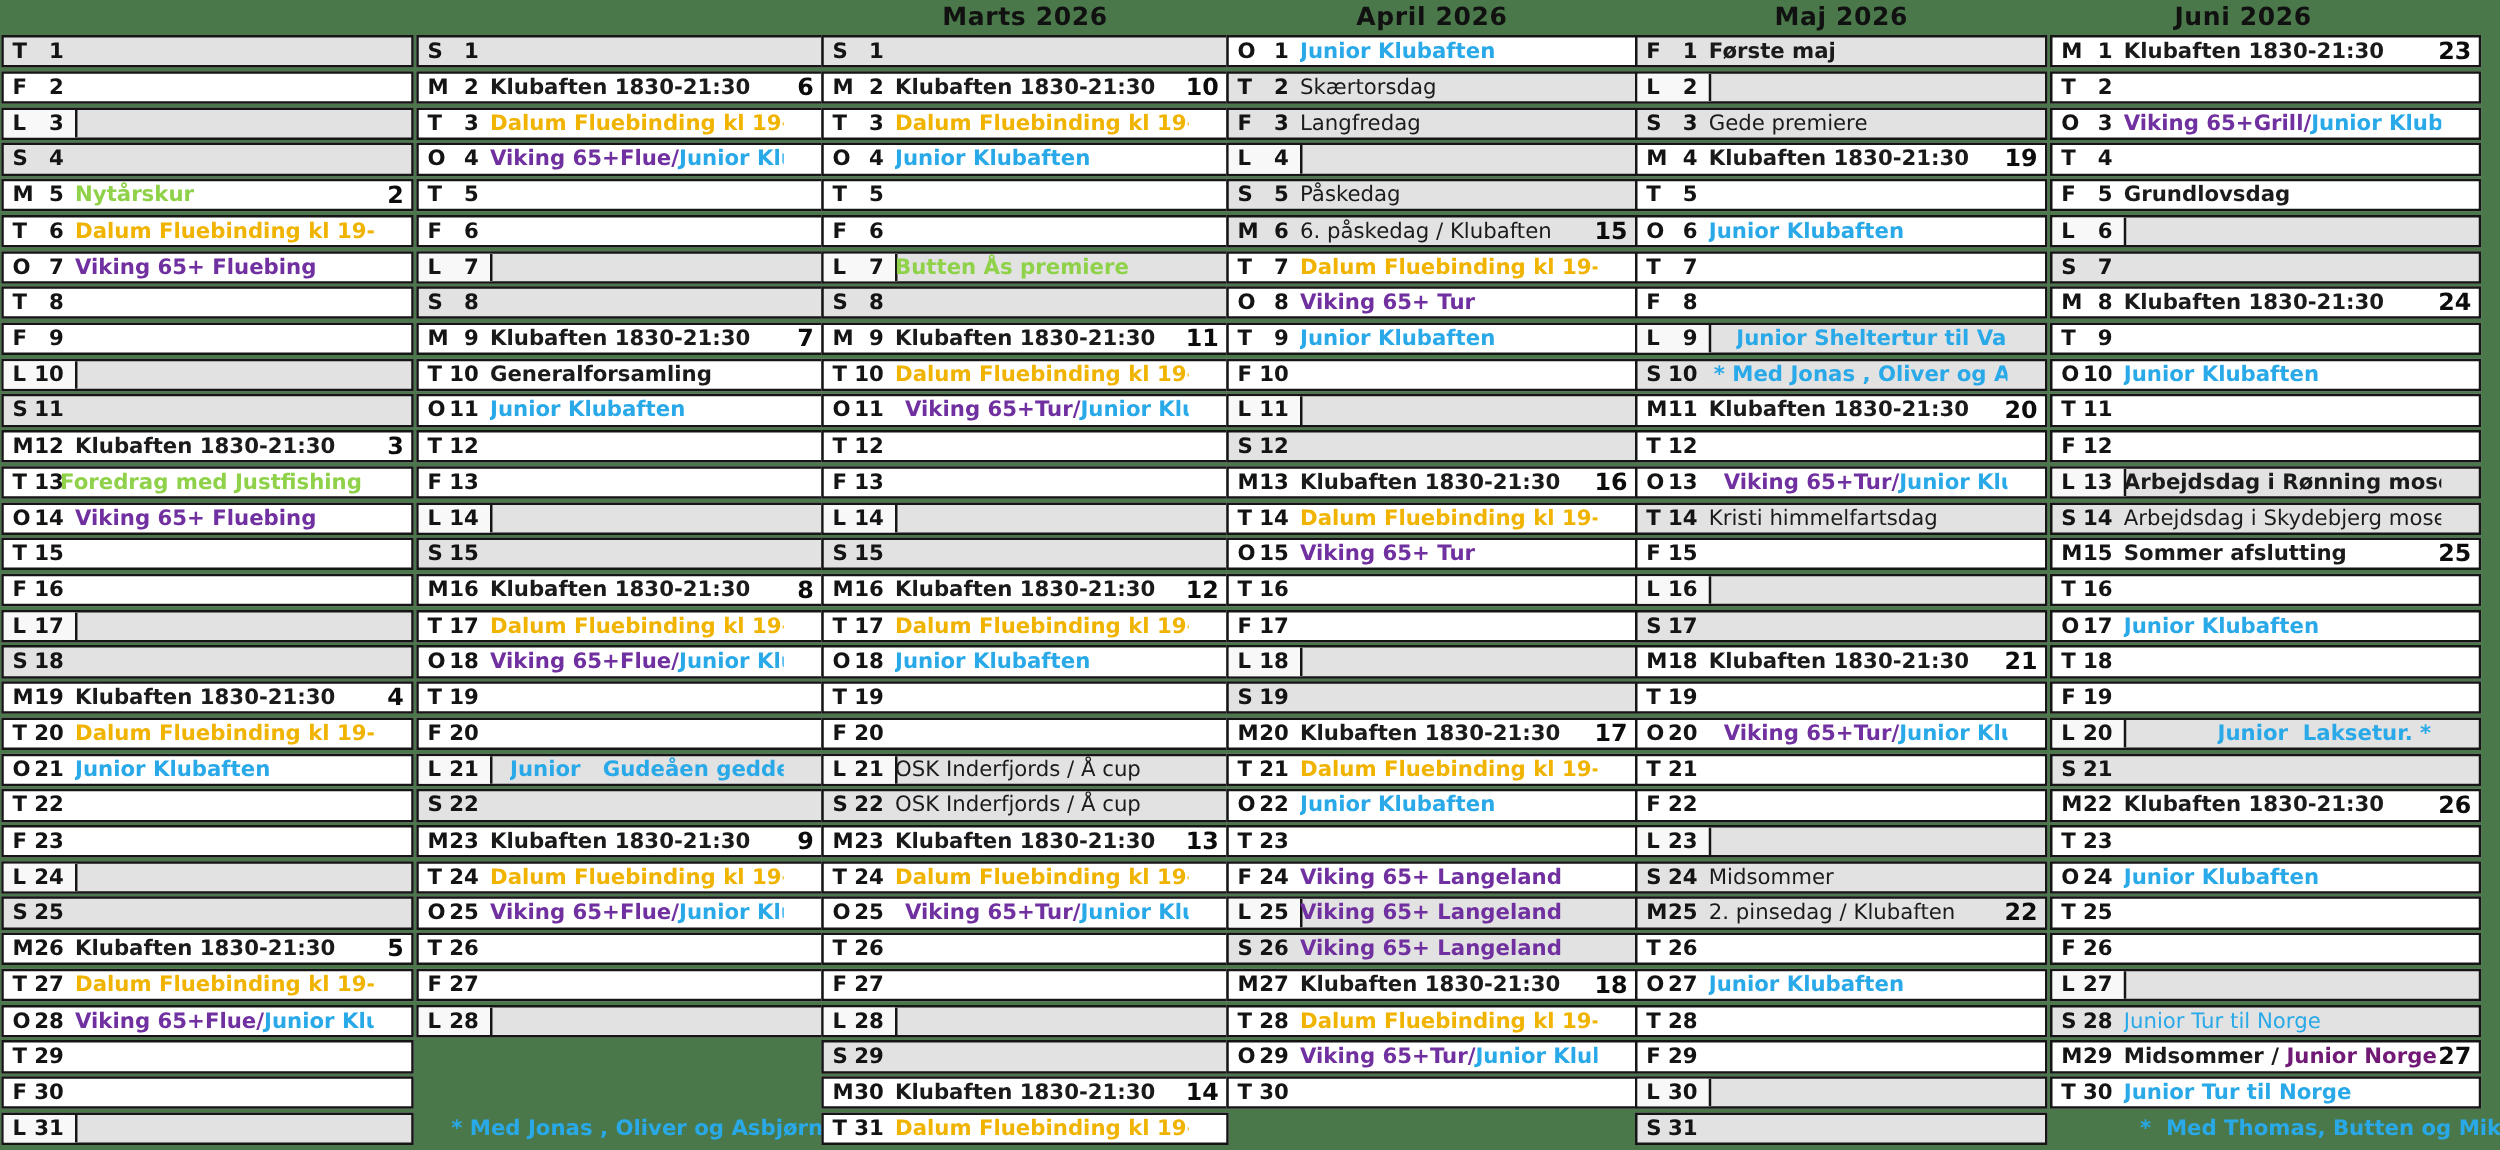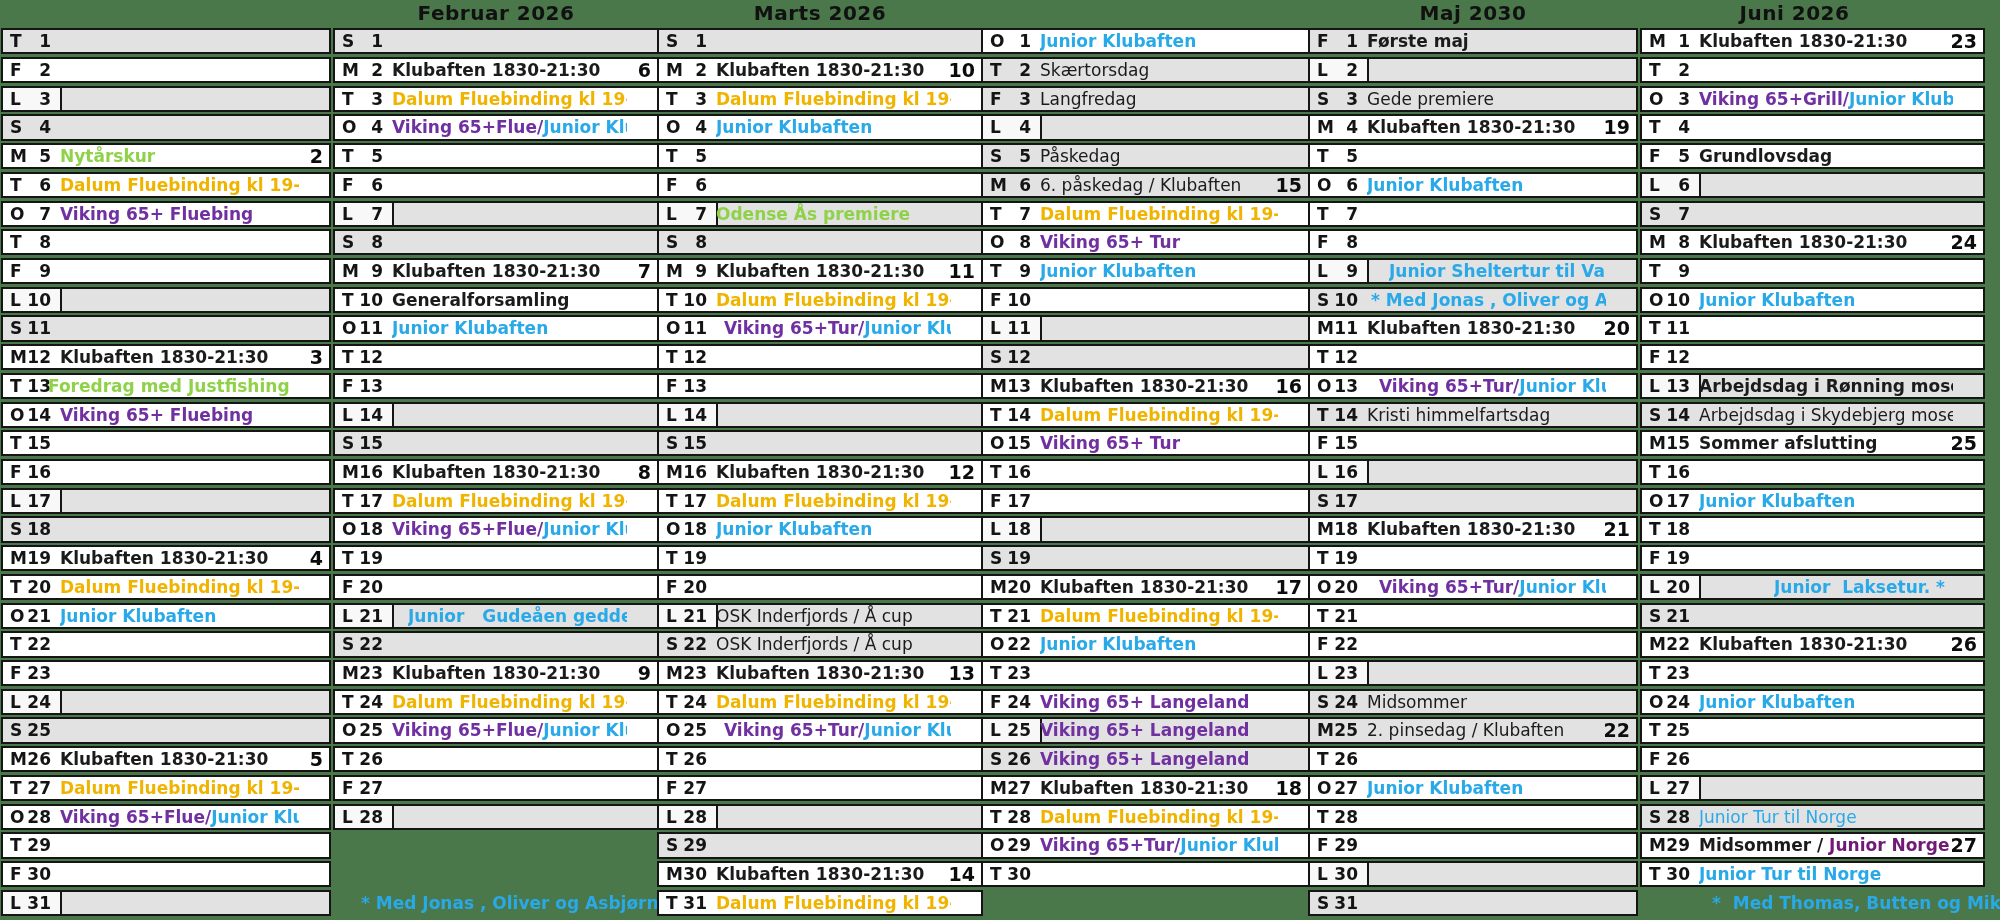--- a/index.html
+++ b/index.html
@@ -195,21 +195,20 @@
         <span class="wd-letter">F</span>
         <span class="day-num">30</span>
       </div>
       <div class="day-row bg-s" style="top: 889.8px; height: 26.2px; width: 330px;">
         <div class="sat-label-box"></div>
         <span class="wd-letter">L</span>
         <span class="day-num">31</span>
       </div>
     </div>
     <div class="month" style="left: 333px; width: 326px;">
-      <div class="month-title">Februar 2026</div>
       <div class="day-row bg-g" style="top: 28.2px; height: 26.2px; width: 326px;">
         <span class="wd-letter">S</span>
         <span class="day-num">1</span>
       </div>
       <div class="day-row bg-n" style="top: 56.92px; height: 26.2px; width: 326px;">
         <span class="wd-letter">M</span>
         <span class="day-num">2</span>
         <span class="events" style="left: 57px;"><span class="seg" style="color: rgb(27, 27, 27);">Klubaften 1830-21:30</span></span>
         <span class="week-num">6</span>
       </div>
@@ -365,21 +364,21 @@
         <span class="day-num">5</span>
       </div>
       <div class="day-row bg-n" style="top: 171.8px; height: 26.2px; width: 326px;">
         <span class="wd-letter">F</span>
         <span class="day-num">6</span>
       </div>
       <div class="day-row bg-s" style="top: 200.52px; height: 26.2px; width: 326px;">
         <div class="sat-label-box"></div>
         <span class="wd-letter">L</span>
         <span class="day-num">7</span>
-        <span class="events" style="left: 57px;"><span class="seg" style="color: rgb(143, 210, 74);">Odense Ås premiere</span></span>
+        <span class="events" style="left: 57px;"><span class="seg" style="color: rgb(143, 210, 74);">Butten Ås premiere</span></span>
       </div>
       <div class="day-row bg-g" style="top: 229.24px; height: 26.2px; width: 326px;">
         <span class="wd-letter">S</span>
         <span class="day-num">8</span>
       </div>
       <div class="day-row bg-n" style="top: 257.96px; height: 26.2px; width: 326px;">
         <span class="wd-letter">M</span>
         <span class="day-num">9</span>
         <span class="events" style="left: 57px;"><span class="seg" style="color: rgb(27, 27, 27);">Klubaften 1830-21:30</span></span>
         <span class="week-num">11</span>
@@ -485,20 +484,21 @@
         <span class="events" style="left: 57px;"><span class="seg" style="color: rgb(27, 27, 27);">Klubaften 1830-21:30</span></span>
         <span class="week-num">14</span>
       </div>
       <div class="day-row bg-n" style="top: 889.8px; height: 26.2px; width: 326px;">
         <span class="wd-letter">T</span>
         <span class="day-num">31</span>
         <span class="events" style="left: 57px;"><span class="seg" style="color: rgb(240, 180, 0);">Dalum Fluebinding kl 19-21</span></span>
       </div>
     </div>
     <div class="month" style="left: 981px; width: 329px;">
+      <div class="month-title">April 2026</div>
       <div class="day-row bg-n" style="top: 28.2px; height: 26.2px; width: 329px;">
         <span class="wd-letter">O</span>
         <span class="day-num">1</span>
         <span class="events" style="left: 57px;"><span class="seg" style="color: rgb(41, 169, 232);">Junior Klubaften</span></span>
       </div>
       <div class="day-row bg-g" style="top: 56.92px; height: 26.2px; width: 329px;">
         <span class="wd-letter">T</span>
         <span class="day-num">2</span>
         <span class="events" style="left: 57px;"><span class="seg lt" style="color: rgb(27, 27, 27);">Skærtorsdag</span></span>
       </div>
@@ -635,21 +635,21 @@
         <span class="wd-letter">O</span>
         <span class="day-num">29</span>
         <span class="events" style="left: 57px;"><span class="seg" style="color: rgb(112, 48, 160);">Viking 65+Tur/</span><span class="seg" style="color: rgb(41, 169, 232);">Junior Klubaften</span></span>
       </div>
       <div class="day-row bg-n" style="top: 861.08px; height: 26.2px; width: 329px;">
         <span class="wd-letter">T</span>
         <span class="day-num">30</span>
       </div>
     </div>
     <div class="month" style="left: 1308px; width: 330px;">
-      <div class="month-title">Maj 2030</div>
+      <div class="month-title">Maj 2026</div>
       <div class="day-row bg-g" style="top: 28.2px; height: 26.2px; width: 330px;">
         <span class="wd-letter">F</span>
         <span class="day-num">1</span>
         <span class="events" style="left: 57px;"><span class="seg" style="color: rgb(27, 27, 27);">Første maj</span></span>
       </div>
       <div class="day-row bg-s" style="top: 56.92px; height: 26.2px; width: 330px;">
         <div class="sat-label-box"></div>
         <span class="wd-letter">L</span>
         <span class="day-num">2</span>
       </div>

